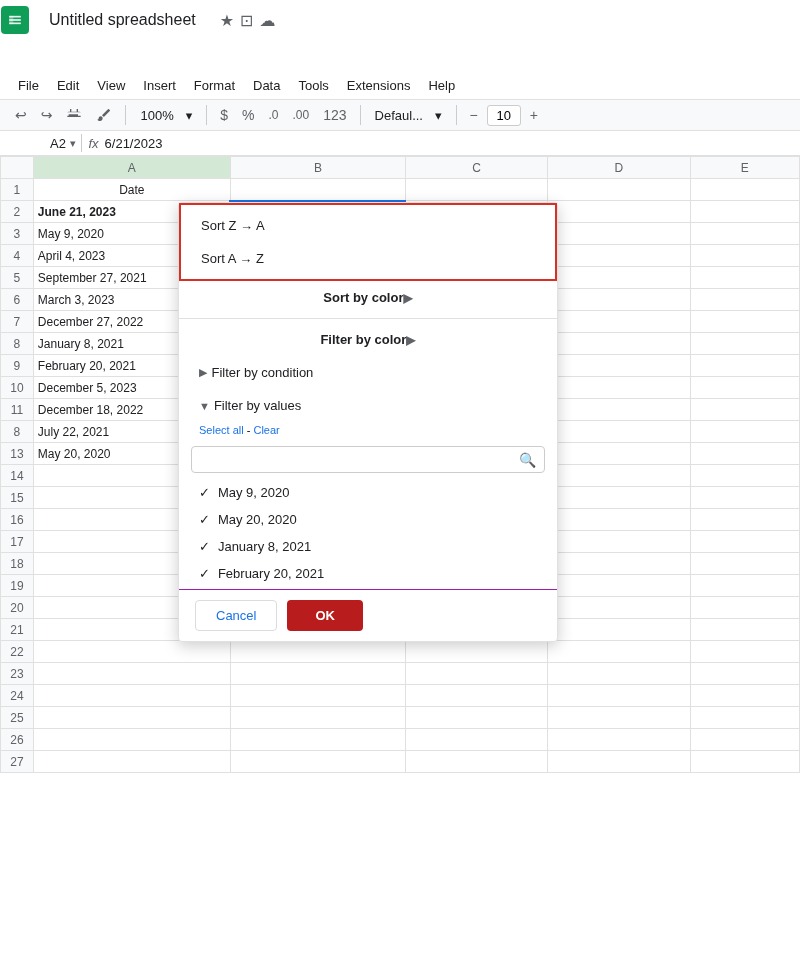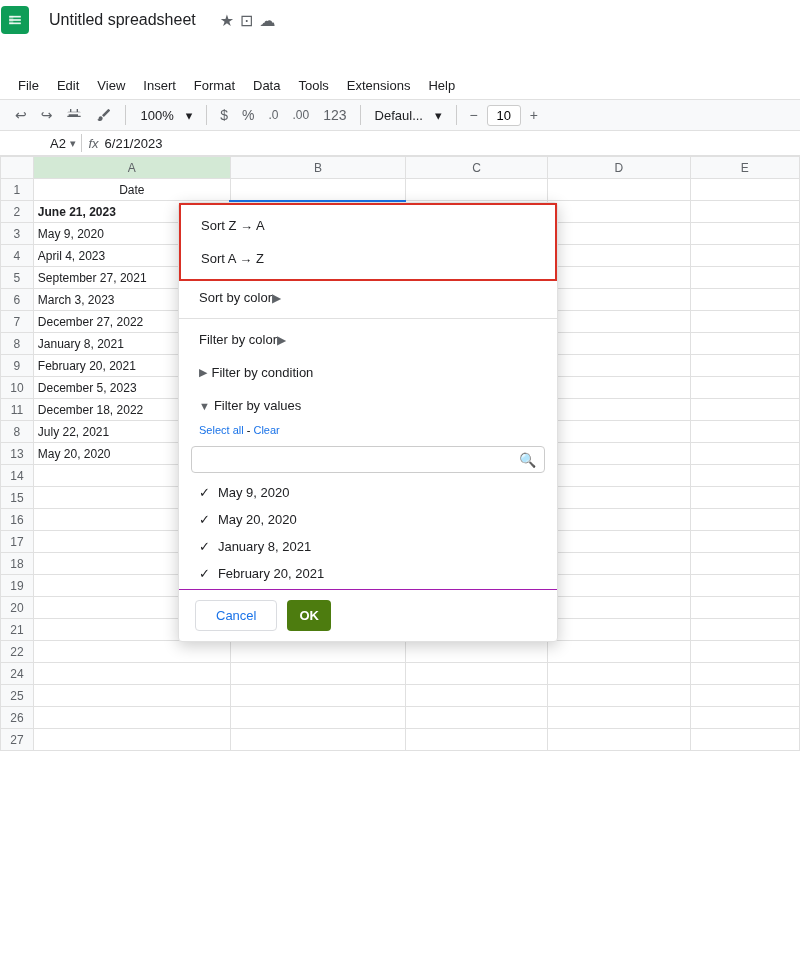--- a/index.html
+++ b/index.html
@@ -167,21 +167,21 @@
       margin: 0;
       border-radius: 0;
     }
     .dropdown-item {
       padding: 9px 20px;
       cursor: pointer;
       color: #202124;
       font-size: 13px;
     }
     .dropdown-item.has-arrow {
-      display: flex; justify-content: flex-start; align-items: center;
+      display: flex; justify-content: center; align-items: center; font-weight: bold;
     }
     .dropdown-item.has-prefix {
       display: flex; align-items: center; gap: 4px;
     }
     .arrow-right { color: #5f6368; font-size: 12px; }
     .dropdown-divider { height: 1px; background: #e0e0e0; margin: 4px 0; }
     .select-all-row {
       padding: 2px 20px 6px 20px;
       font-size: 11px;
     }
@@ -234,24 +234,24 @@
       padding: 7px 20px;
       border: 1px solid #dadce0;
       border-radius: 4px;
       background: #fff;
       color: #1a73e8;
       font-size: 13px;
       cursor: pointer;
       font-weight: 500;
     }
     .btn-ok {
-      padding: 7px 12px;
+      padding: 7px 28px;
       border: none;
       border-radius: 4px;
-      background: #4d7c0f;
+      background: #b91c1c;
       color: #fff;
       font-size: 13px;
       cursor: pointer;
       font-weight: 700;
     }
 
     
     .filter-list::-webkit-scrollbar { width: 6px; }
     .filter-list::-webkit-scrollbar-thumb { background: #bdbdbd; border-radius: 3px; }
 
@@ -526,20 +526,28 @@
         </tr>
         <tr>
           <td class="row-header">22</td>
           <td class="cell-normal"></td>
           <td></td>
           <td class="cell-normal"></td>
           <td class="cell-normal"></td>
           <td class="cell-normal"></td>
         </tr>
         <tr>
+          <td class="row-header">23</td>
+          <td class="cell-normal"></td>
+          <td></td>
+          <td class="cell-normal"></td>
+          <td class="cell-normal"></td>
+          <td class="cell-normal"></td>
+        </tr>
+        <tr>
           <td class="row-header">24</td>
           <td class="cell-normal"></td>
           <td></td>
           <td class="cell-normal"></td>
           <td class="cell-normal"></td>
           <td class="cell-normal"></td>
         </tr>
         <tr>
           <td class="row-header">25</td>
           <td class="cell-normal"></td>

